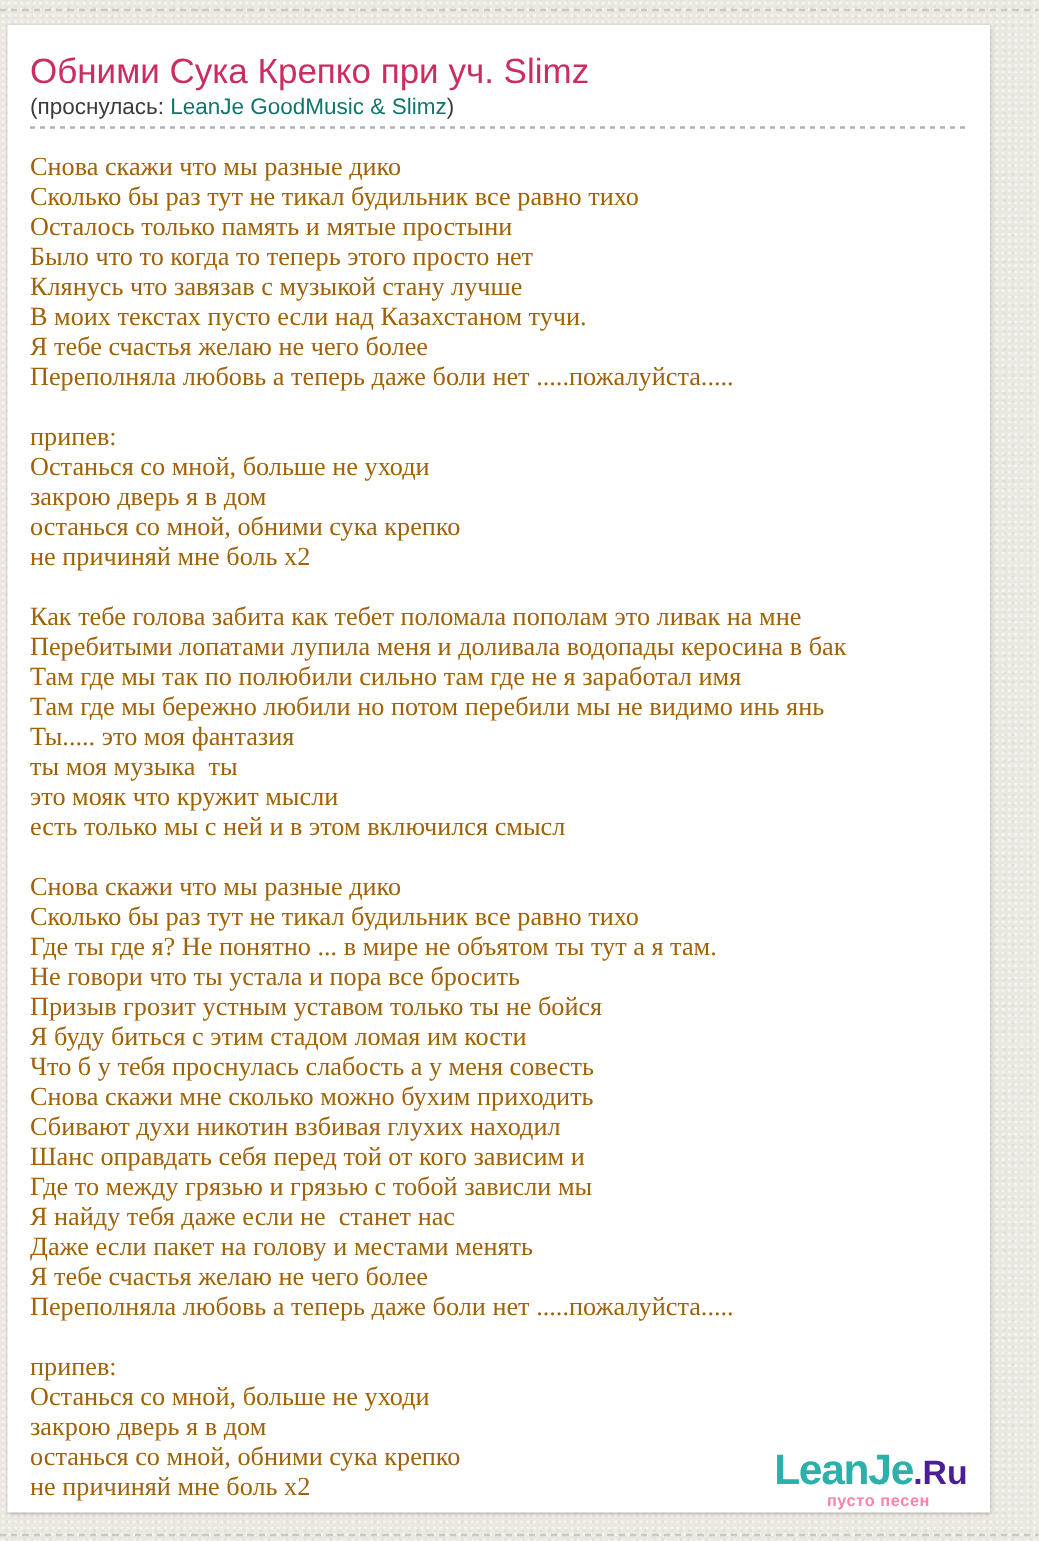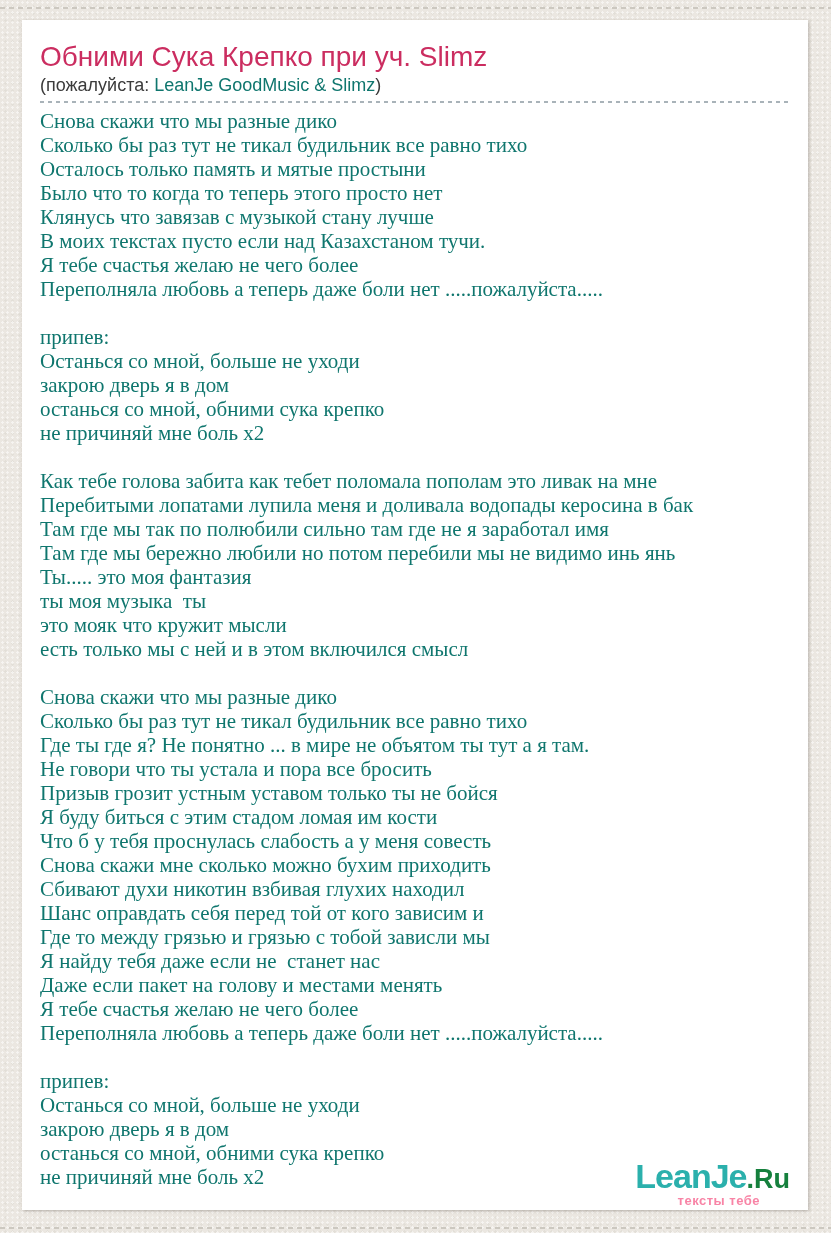--- a/index.html
+++ b/index.html
@@ -24,21 +24,21 @@
     left: 0;
     right: 0;
     height: 2px;
     background: repeating-linear-gradient(90deg, #ccc8c0 0 5px, transparent 5px 9px);
   }
   .bg-dash.top { top: 7px; }
   .bg-dash.bottom { bottom: 4px; }
 
   .card {
     position: absolute;
-    left: 22px;
+    left: 6px;
     top: 20px;
     width: 786px;
     height: 1190px;
     background: #ffffff;
     box-shadow: 1px 1px 3px rgba(95, 88, 76, 0.38);
     box-sizing: border-box;
     padding: 22px 18px 0 18px;
   }
   .page-title {
     margin: 0;
@@ -58,25 +58,25 @@
     color: #0f766e;
     text-decoration: none;
     cursor: pointer;
   }
   .separator {
     margin-top: 5px;
     height: 2px;
     background: repeating-linear-gradient(90deg, #a9b3b9 0 4px, transparent 4px 8px);
   }
   .lyrics {
-    margin-top: 6px;
+    margin-top: 18px;
     font-family: "Liberation Serif", "DejaVu Serif", serif;
     font-size: 21px;
     line-height: 24px;
-    color: #0f766e;
+    color: #a16207;
     white-space: pre-wrap;
   }
   .logo {
     position: absolute;
     right: 18px;
     bottom: 2px;
     text-align: right;
     line-height: 1;
     cursor: pointer;
   }
@@ -87,21 +87,21 @@
     line-height: 34px;
     white-space: nowrap;
   }
   .logo-name {
     font-size: 34px;
     color: #2bb0ac;
     letter-spacing: -1px;
   }
   .logo-domain {
     font-size: 27px;
-    color: #15803d;
+    color: #4c1d95;
   }
   .logo-tagline {
     display: block;
     margin-top: -7px;
     padding-right: 30px;
     font-family: "Liberation Sans", sans-serif;
     font-weight: 700;
     font-size: 13px;
     line-height: 15px;
     letter-spacing: 0.5px;
@@ -111,21 +111,21 @@
 </head>
 <body>
 
 <div class="bg-dash top"></div>
 
 <div class="card">
 
   <h1 class="page-title">Обними Сука Крепко при уч. Slimz</h1>
 
   <div class="artist-line">
-    <span>(пожалуйста: </span><a class="artist-link">LeanJe GoodMusic &amp; Slimz</a><span>)</span>
+    <span>(проснулась: </span><a class="artist-link">LeanJe GoodMusic &amp; Slimz</a><span>)</span>
   </div>
 
   <div class="separator"></div>
 
   <div class="lyrics">Снова скажи что мы разные дико
 Сколько бы раз тут не тикал будильник все равно тихо
 Осталось только память и мятые простыни
 Было что то когда то теперь этого просто нет
 Клянусь что завязав с музыкой стану лучше
 В моих текстах пусто если над Казахстаном тучи.
@@ -164,18 +164,18 @@
 Переполняла любовь а теперь даже боли нет .....пожалуйста.....
 
 припев:
 Останься со мной, больше не уходи
 закрою дверь я в дом
 останься со мной, обними сука крепко
 не причиняй мне боль х2</div>
 
   <div class="logo">
     <span class="logo-main"><span class="logo-name">LeanJe</span><span class="logo-domain">.Ru</span></span>
-    <span class="logo-tagline">тексты тебе</span>
+    <span class="logo-tagline">пусто песен</span>
   </div>
 
 </div>
 
 <div class="bg-dash bottom"></div>
 
 </body></html>

